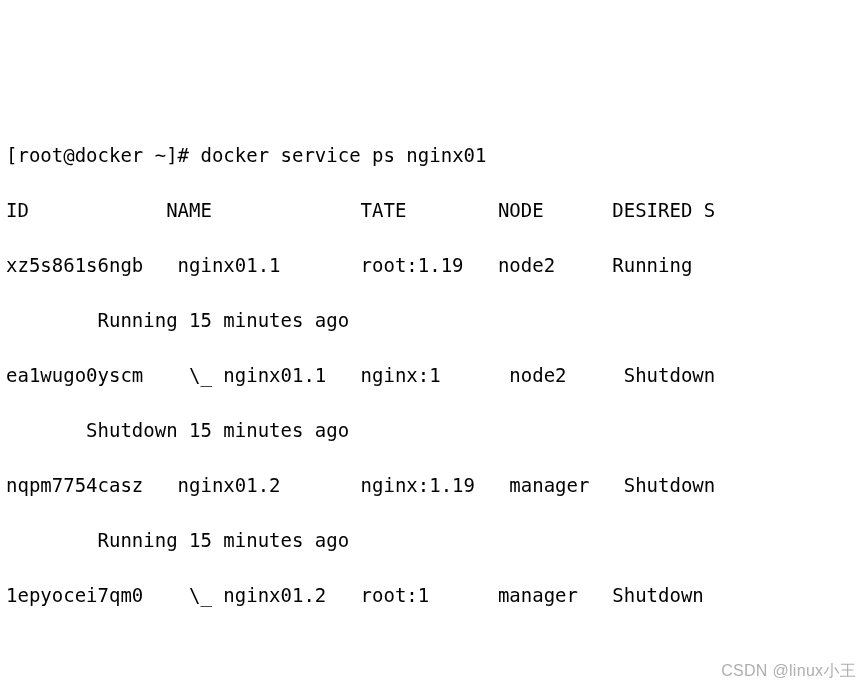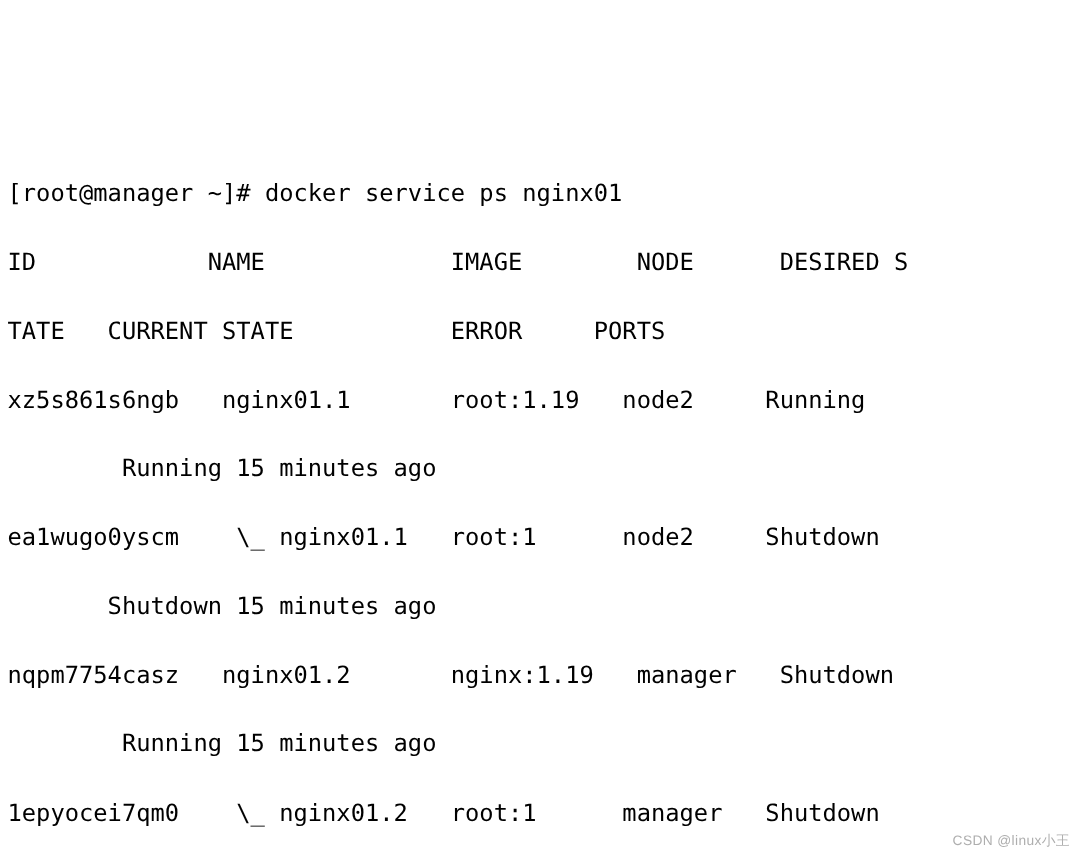--- a/index.html
+++ b/index.html
@@ -17,37 +17,36 @@
       overflow: hidden;
       position: relative;
     }
     .line { display: block; }
     .watermark {
       position: absolute;
       right: 8px;
       bottom: 6px;
       color: rgba(120,120,120,0.6);
       font-family: sans-serif;
-      font-size: 11px;
+      font-size: 16px;
       letter-spacing: 0.3px;
       pointer-events: none;
     }
   </style>
 </head>
 <body>
 
 
 
 <div>
-<span class="line"><span>[root@manager ~]# </span><span>docker service ps nginx01</span></span>
-<span class="line">ID            NAME             IMAGE        NODE      DESIRED S</span>
-<span class="line">TATE   CURRENT STATE           ERROR     PORTS</span>
+<span class="line"><span>[root@docker ~]# </span><span>docker service ps nginx01</span></span>
+<span class="line">ID            NAME             TATE        NODE      DESIRED S</span>
 <span class="line">xz5s861s6ngb   nginx01.1       root:1.19   node2     Running</span>
 <span class="line">        Running 15 minutes ago</span>
-<span class="line">ea1wugo0yscm    \_ nginx01.1   root:1      node2     Shutdown</span>
+<span class="line">ea1wugo0yscm    \_ nginx01.1   nginx:1      node2     Shutdown</span>
 <span class="line">       Shutdown 15 minutes ago</span>
 <span class="line">nqpm7754casz   nginx01.2       nginx:1.19   manager   Shutdown</span>
 <span class="line">        Running 15 minutes ago</span>
 <span class="line">1epyocei7qm0    \_ nginx01.2   root:1      manager   Shutdown</span>
 
 
 
 
 
 

